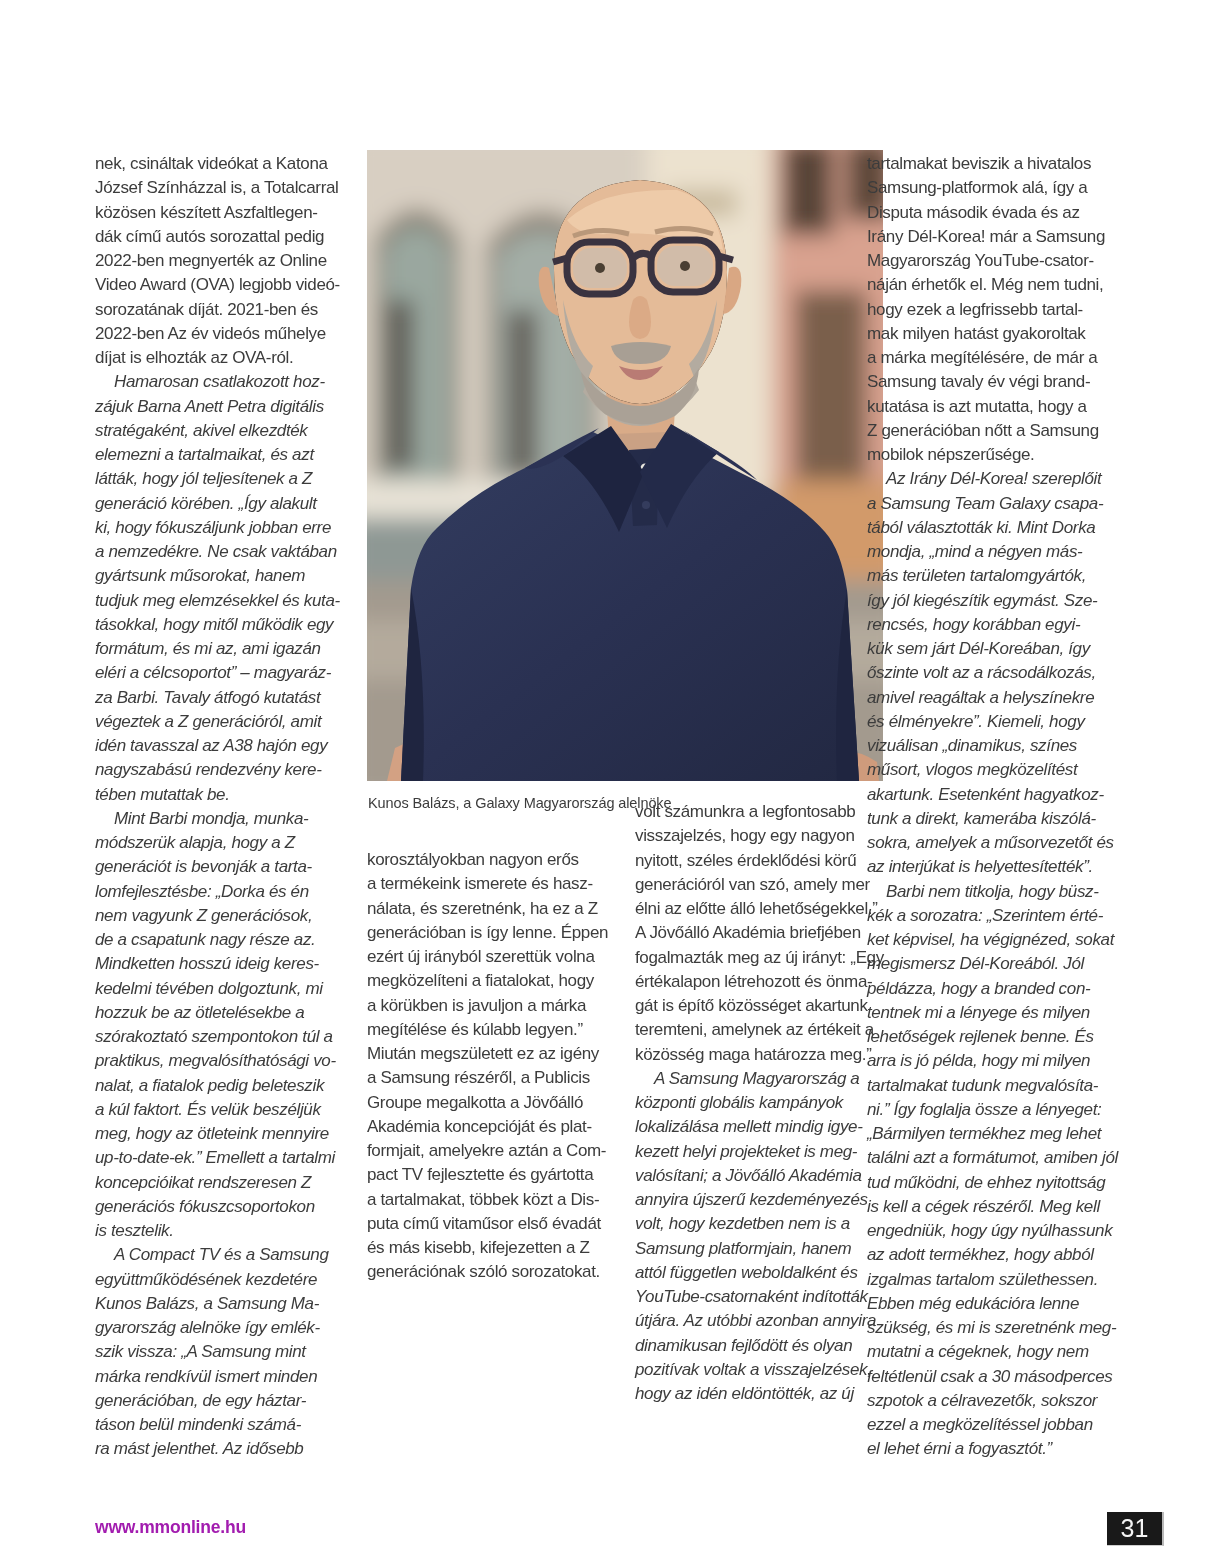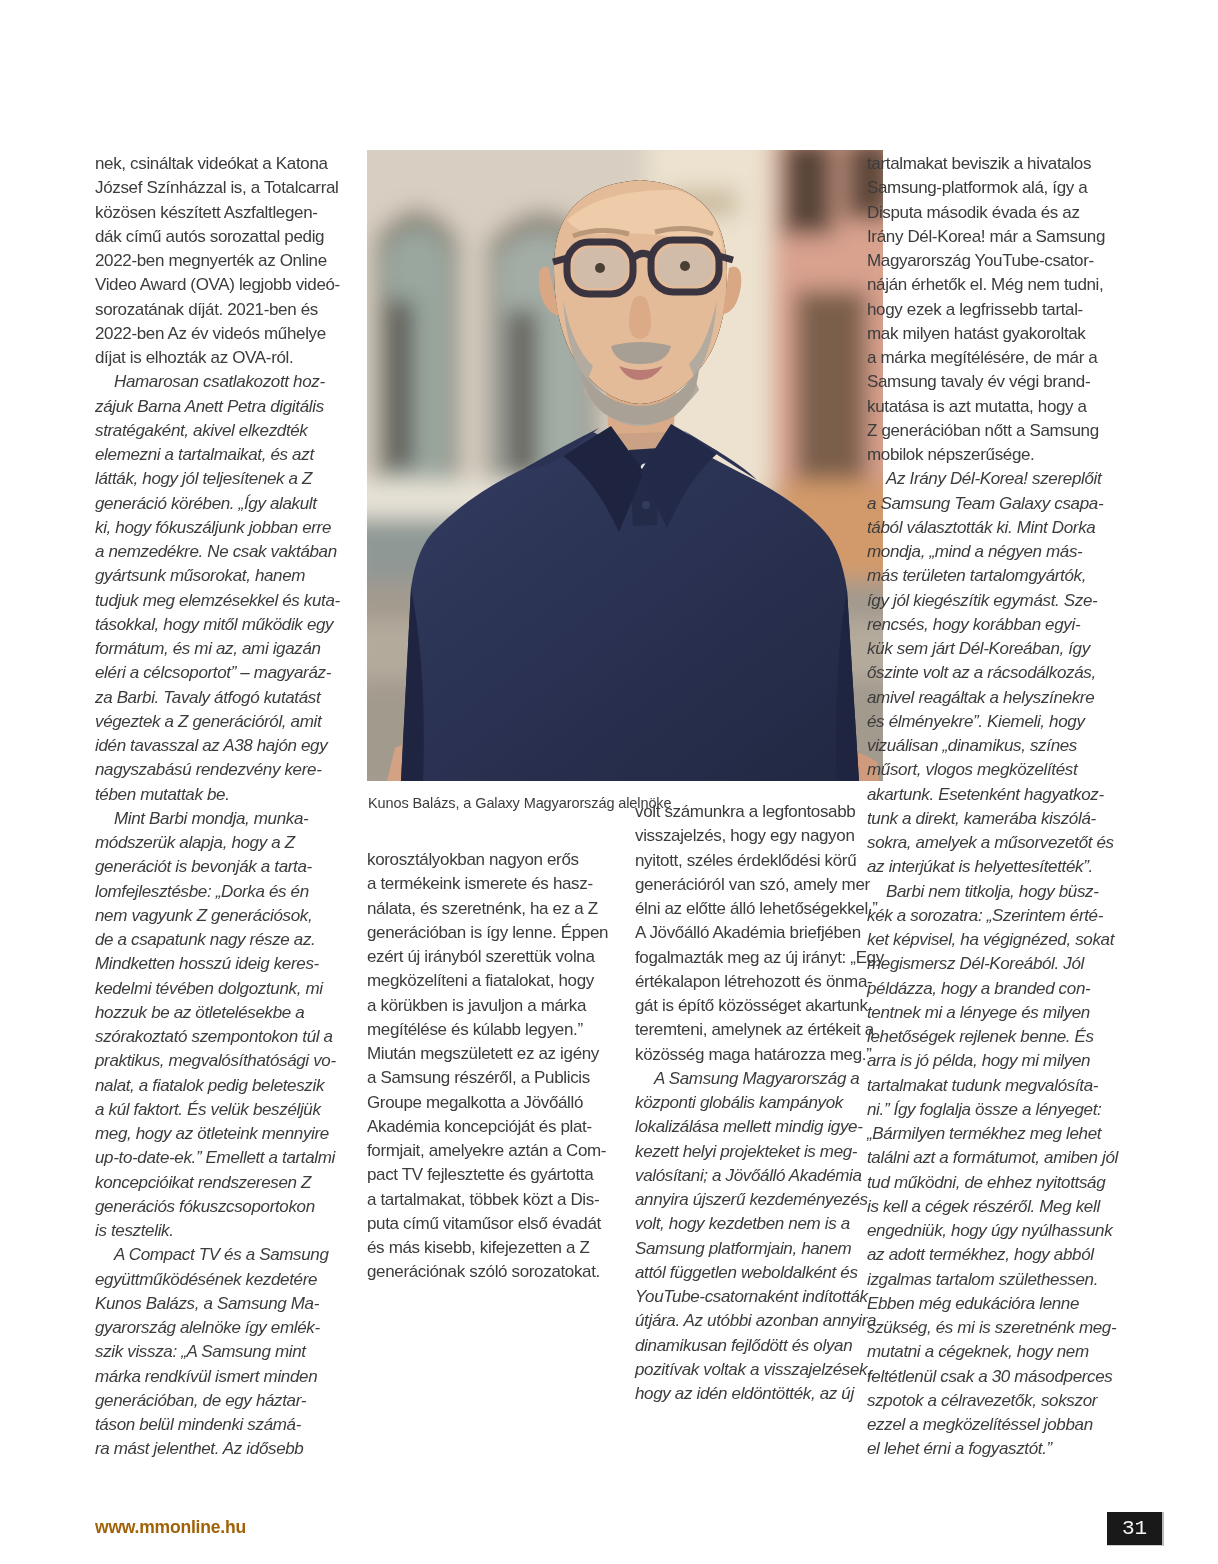--- a/index.html
+++ b/index.html
@@ -44,22 +44,22 @@
     text-decoration:none;
   }
   .page-box{
     position:absolute; left:1107px; top:1512px;
     width:55px; height:33px;
     display:flex; align-items:center; justify-content:center;
     border-right:2px solid #b9b9b9;
     border-bottom:1px solid #cfcfcf;
   }
   .page-box span{
-    font-family:Liberation Mono, monospace;
-    font-size:21px; line-height:1;
+    font-family:Liberation Sans, sans-serif;
+    font-size:25px; line-height:1;
   }
 </style>
 </head>
 <body>
 
 <div class="page">
 
   <div class="col col-left">
     <p>nek, csináltak videókat a Katona
 József Színházzal is, a Totalcarral
@@ -312,19 +312,19 @@
 izgalmas tartalom születhessen.
 Ebben még edukációra lenne
 szükség, és mi is szeretnénk meg-
 mutatni a cégeknek, hogy nem
 feltétlenül csak a 30 másodperces
 szpotok a célravezetők, sokszor
 ezzel a megközelítéssel jobban
 el lehet érni a fogyasztót.”</p>
   </div>
 
-  <a href="#" class="footer-link" style="color: #a16207;">www.mmonline.hu</a>
+  <a href="#" class="footer-link" style="color: #a21caf;">www.mmonline.hu</a>
 
   <div class="page-box" style="background: rgb(25, 25, 25);">
     <span style="color: rgb(245, 245, 245);">31</span>
   </div>
 
 </div>
 
 </body></html>

